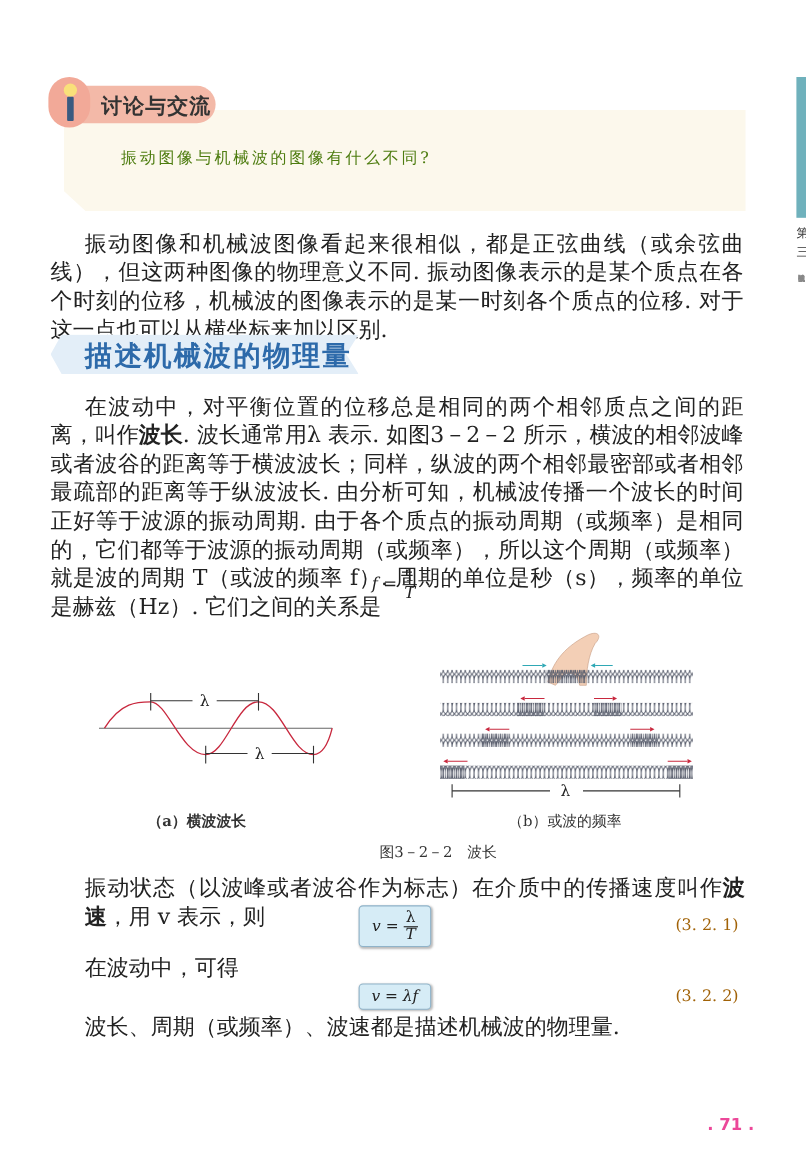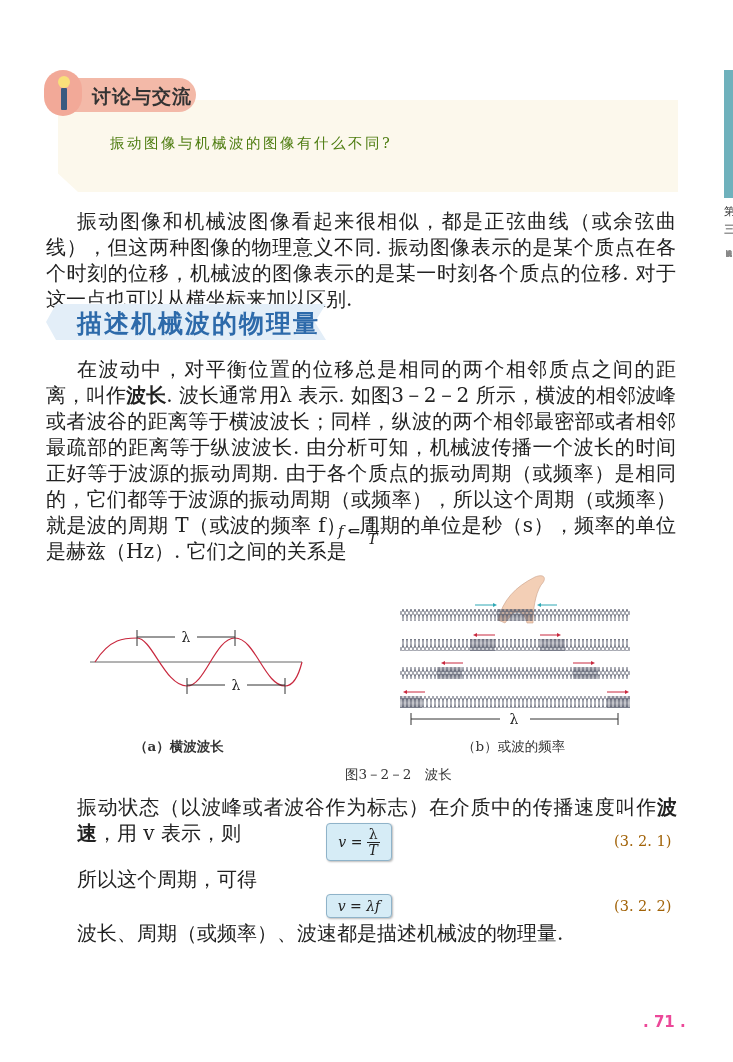--- a/index.html
+++ b/index.html
@@ -152,21 +152,21 @@
 <div class="abs eqbox eq1">
   <span style="font-style:italic;">v =</span>&nbsp;
   <span class="frac">
       <span class="num" style="font-style:normal">λ</span>
       <span class="den">T</span>
     </span>
 </div>
 <div class="abs eqnum" style="top:833px;">(3. 2. 1)</div>
 
 <div class="abs para" style="top:866px; left:77px;">
-  <p>所以这个周期，可得</p>
+  <p>在波动中，可得</p>
 </div>
 
 <div class="abs eqbox eq2">v = λf</div>
 <div class="abs eqnum" style="top:898px;">(3. 2. 2)</div>
 
 <div class="abs para" style="top:920px; left:77px; width:600px;">
   <p>波长、周期（或频率）、波速都是描述机械波的物理量.</p>
 </div>
 
 <div class="abs pagenum">. 71 .</div>

